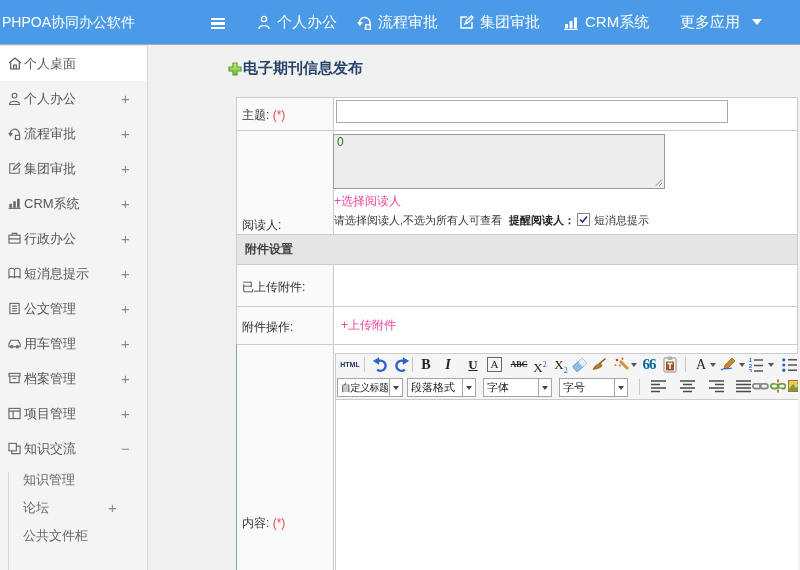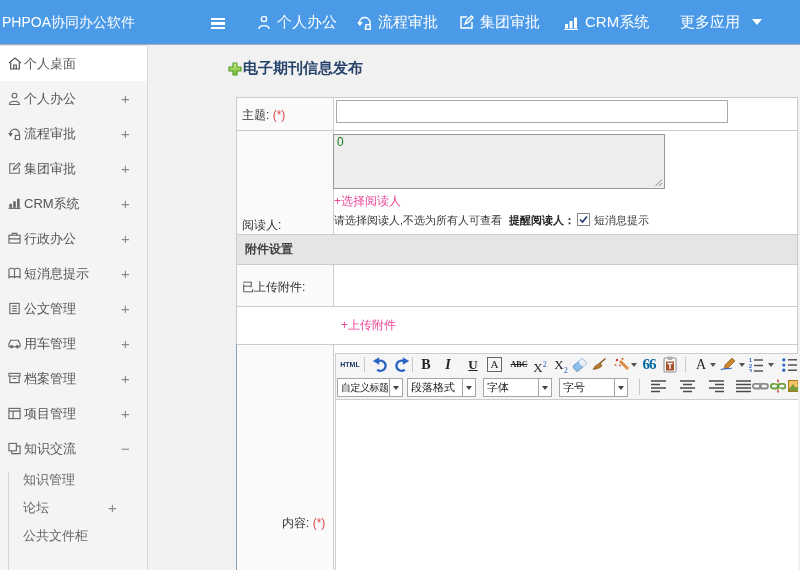--- a/index.html
+++ b/index.html
@@ -238,25 +238,28 @@
             <path d="M2 5.5 L4.5 8 L9 2.5" stroke="#23356e" stroke-width="1.6" fill="none"></path>
           </svg></span>短消息提示</div>
   </div>
   <div class="row" id="rbar">附件设置</div>
   <div class="row" id="r3">
     <div class="lbl">
         <span style="top:14px;">已上传附件:</span>
       </div>
   </div>
   <div class="row" id="r4">
+    <div class="lbl">
+        <span style="top:12px;">附件操作:</span>
+      </div>
     <div id="upl" class="alink">+上传附件</div>
   </div>
   <div class="row" id="r5">
     <div class="lbl">
-        <span style="top:170px;margin-left:40px;">内容: <span class="star">(*)</span></span>
+        <span style="top:170px;">内容: <span class="star">(*)</span></span>
       </div>
     <div id="editor">
       <div id="tb1">
         <span class="ti" style="left:3px;width:22px;font-size:7px;font-weight:bold;color:#16335e;letter-spacing:0;">HTML</span>
         <span class="tsep" style="left:28px;"></span>
         <svg class="a2" style="left:36px;top:3px;" width="17" height="16" viewBox="0 0 17 16">
             <polygon points="7.2,0.2 7.2,7.8 0.8,4" fill="#2a64c5"></polygon>
             <path d="M6.8 3.9 A5.1 5.1 0 1 1 5.2 12.6" fill="none" stroke="#2a64c5" stroke-width="2.3"></path>
           </svg>
         <svg class="a2" style="left:57px;top:3px;" width="17" height="16" viewBox="0 0 17 16">

